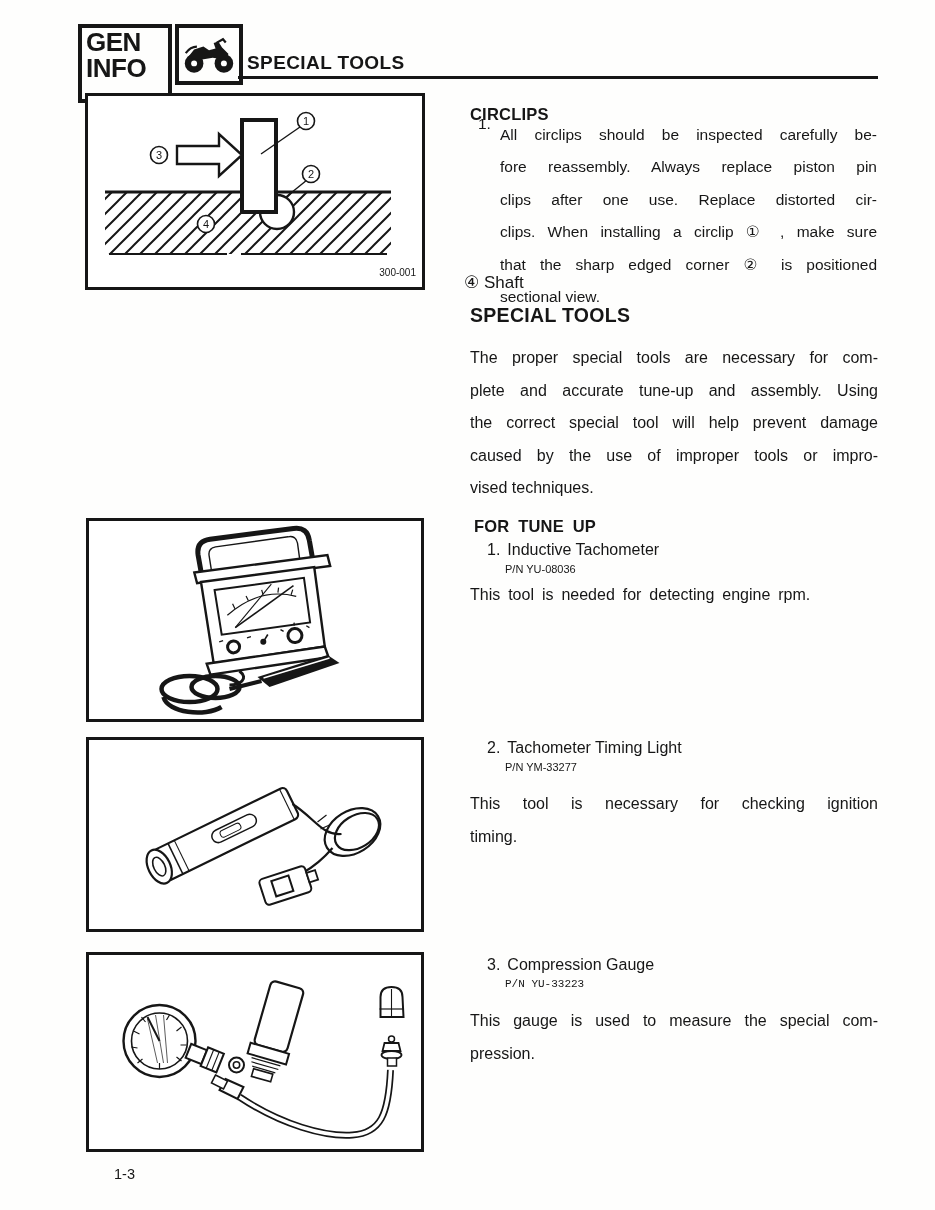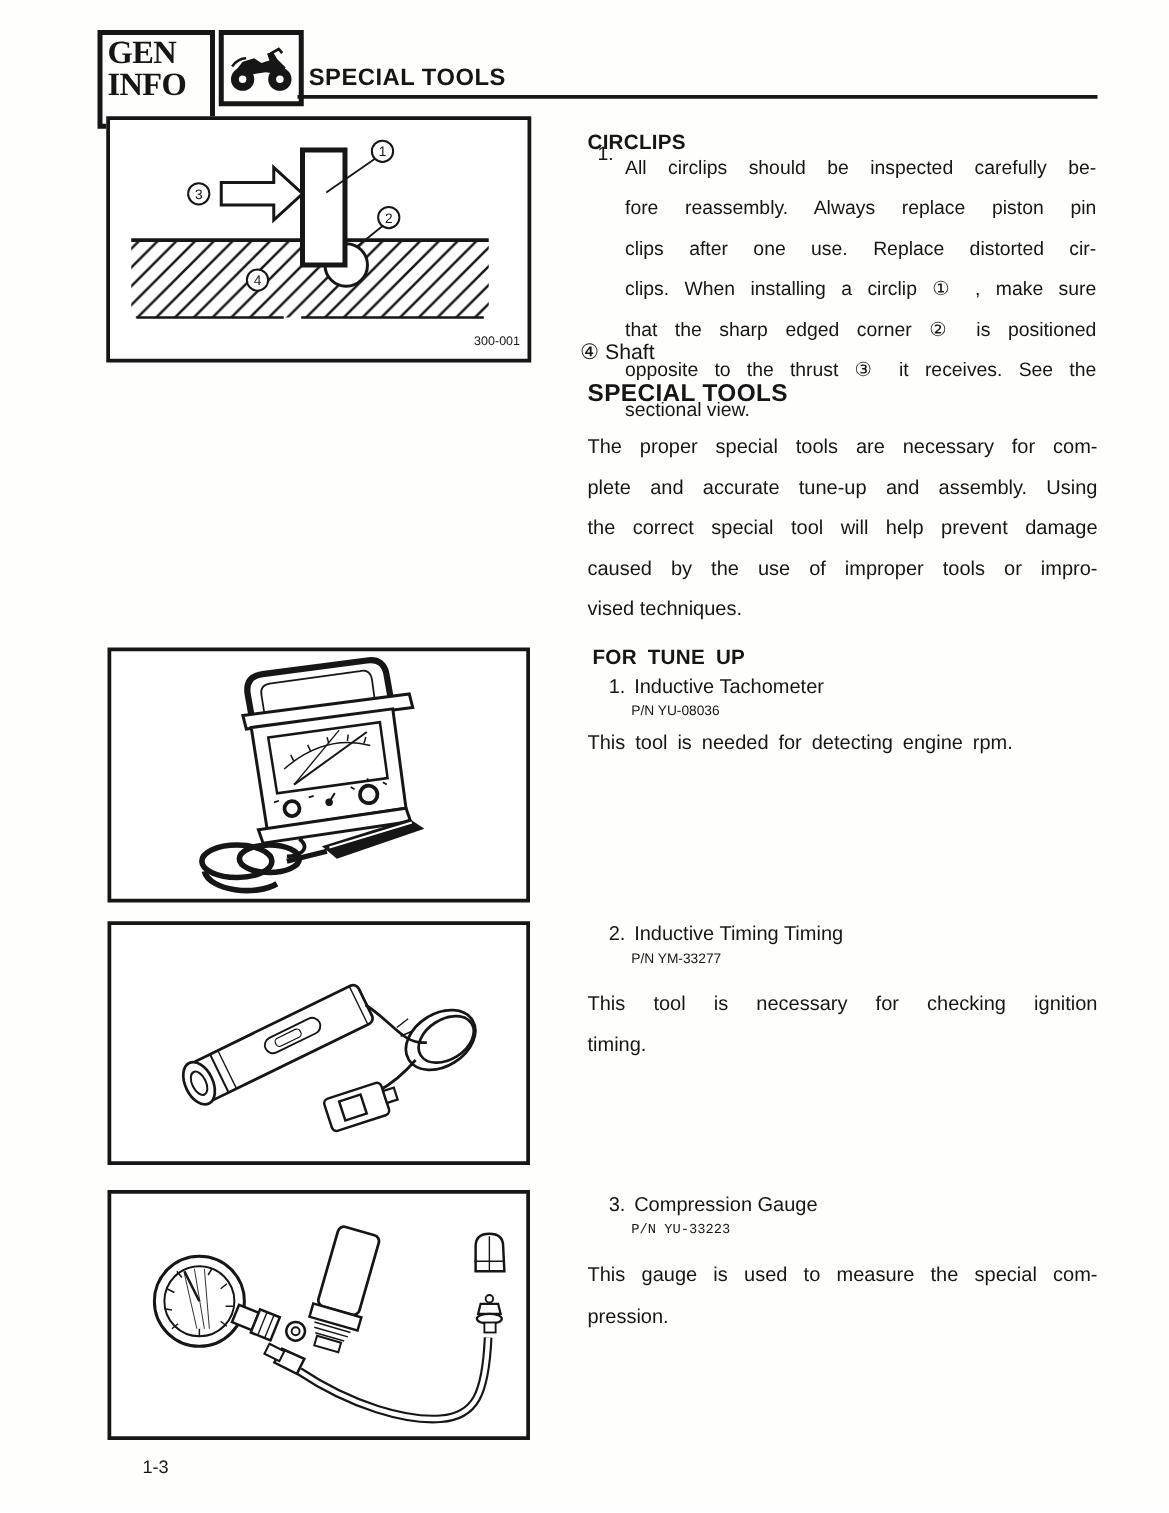--- a/index.html
+++ b/index.html
@@ -6,21 +6,21 @@
   .page{
     position:relative;width:935px;height:1210px;background:#fefefd;
     font-family:"Liberation Sans","DejaVu Sans",sans-serif;color:#161616;
     overflow:hidden;
   }
   
   .badge{position:absolute;left:78px;top:24px;display:flex;}
   .badge-text{
     border:4px solid #161616;width:82px;height:53px;
     font-weight:bold;font-size:26px;line-height:26px;letter-spacing:-0.5px;
-    padding:1px 0 17px 4px;box-sizing:content-box;font-family:Liberation Serif, serif;
+    padding:1px 0 17px 4px;box-sizing:content-box;
   }
   .badge-icon{
     border:4px solid #161616;width:60px;height:53px;margin-left:3px;
     display:flex;align-items:center;justify-content:center;
   }
   .page-title{
     position:absolute;left:247px;top:52px;margin:0;
     font-size:19px;font-weight:bold;letter-spacing:0.4px;
   }
   .header-rule{position:absolute;left:238px;top:76px;width:640px;height:3px;background:#161616;}
@@ -109,21 +109,20 @@
   </figure>
 
   <div class="abs h-small" style="left:470px;top:105px;">CIRCLIPS</div>
   <div class="abs body-text" style="left:478px;top:113px;">1.</div>
   <div class="abs body-text" style="left:500px;top:113px;width:377px;">
     <div class="jline">All circlips should be inspected carefully be-</div>
     <div class="jline">fore reassembly. Always replace piston pin</div>
     <div class="jline">clips after one use. Replace distorted cir-</div>
     <div class="jline">clips. When installing a circlip ① , make sure</div>
     <div class="jline">that the sharp edged corner ② is positioned</div>
-    <div class="jline">opposite to the thrust ③ it receives. See the</div>
     <div class="jline last">sectional view.</div>
   </div>
   <div class="abs note" style="left:464px;top:272px;">④ Shaft</div>
 
   <div class="abs h-big" style="left:470px;top:304px;">SPECIAL TOOLS</div>
   <div class="abs body-text16" style="left:470px;top:336px;width:408px;">
     <div class="jline">The proper special tools are necessary for com-</div>
     <div class="jline">plete and accurate tune-up and assembly. Using</div>
     <div class="jline">the correct special tool will help prevent damage</div>
     <div class="jline">caused by the use of improper tools or impro-</div>
@@ -192,21 +191,21 @@
       <g transform="rotate(-18 196 146)">
         <rect x="172" y="132" width="48" height="27" rx="4" fill="#fff" stroke="#161616" stroke-width="2"></rect>
         <rect x="184" y="137" width="18" height="16" fill="#fff" stroke="#161616" stroke-width="2"></rect>
         <rect x="220" y="140" width="9" height="10" fill="#fff" stroke="#161616" stroke-width="1.8"></rect>
       </g>
     </svg>
   </figure>
 
   <div class="abs tool-name" style="left:487px;top:739px;">
     <span>2.</span>
-    <span>Inductive Timing Timing</span>
+    <span>Tachometer Timing Light</span>
   </div>
   <div class="abs tool-pn" style="left:505px;top:761px;">P/N YM-33277</div>
   <div class="abs body-text16" style="left:470px;top:782px;width:408px;">
     <div class="jline">This tool is necessary for checking ignition</div>
     <div class="jline last">timing.</div>
   </div>
 
   <figure class="figbox fig4">
     <svg viewBox="0 0 331 194">
       <circle cx="70" cy="86" r="36" fill="#fff" stroke="#161616" stroke-width="2.4"></circle>

